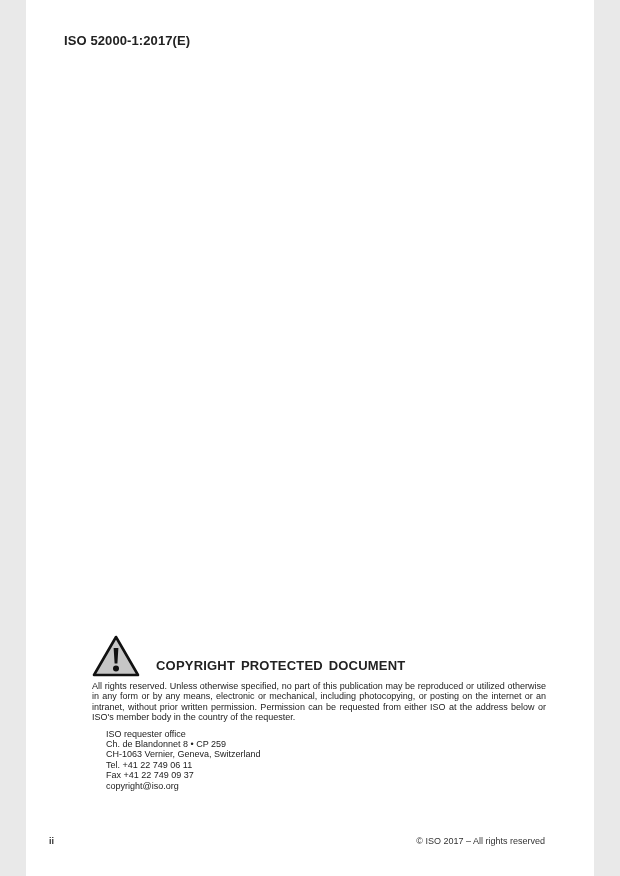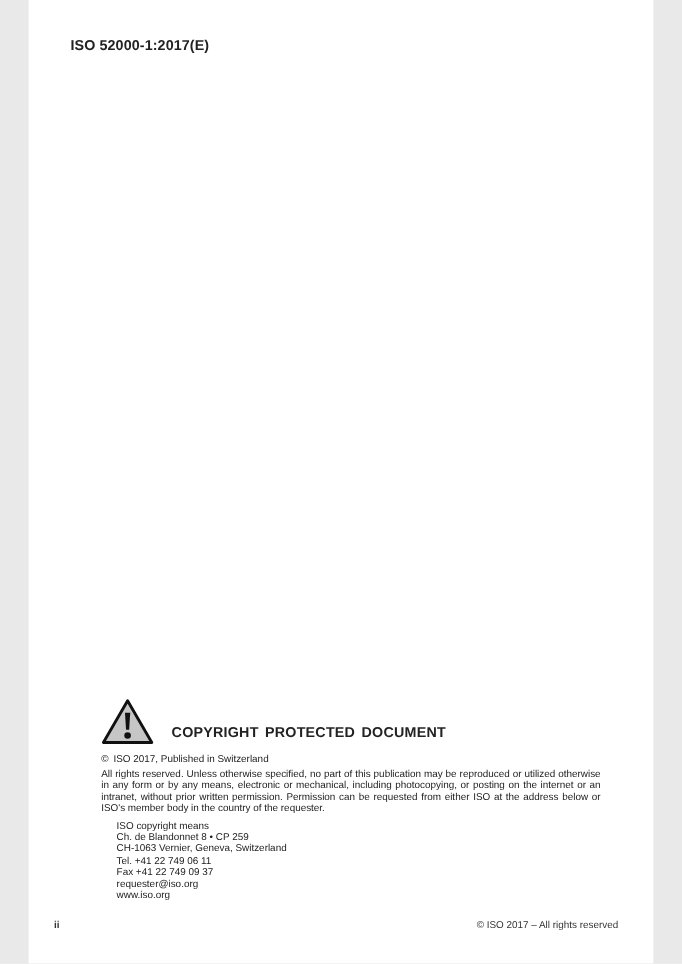--- a/index.html
+++ b/index.html
@@ -68,21 +68,21 @@
     position: absolute;
     left: 23px;
     top: 836px;
     font-size: 9px;
     font-weight: bold;
     color: #333333;
     text-align: center;
   }
   .footer-copyright {
     position: absolute;
-    right: 32px;
+    right: 49px;
     top: 836px;
     font-size: 9px;
     color: #333333;
     margin-left: 44px;
   }
 </style>
 </head>
 <body>
 
 <div class="page">
@@ -95,32 +95,30 @@
       <span class="warning-icon">
         <svg width="48" height="44" viewBox="0 0 48 44" xmlns="http://www.w3.org/2000/svg">
           <polygon points="24,3 46,41 2,41" stroke-width="2.6" stroke-linejoin="round" stroke="#111111" fill="#c6c6c6"></polygon>
           <path d="M 21.6 14 L 26.4 14 L 25.4 29.5 L 22.6 29.5 Z" fill="#111111"></path>
           <circle cx="24" cy="34.6" r="3" fill="#111111"></circle>
         </svg>
       </span>
       <h2 class="notice-title">COPYRIGHT PROTECTED DOCUMENT</h2>
     </div>
 
-    <p class="publisher-line">© ISO 2017, Published in Switzerland</p>
 
     <p class="rights-text">All rights reserved. Unless otherwise specified, no part of this publication may be reproduced or utilized otherwise in any form or by any means, electronic or mechanical, including photocopying, or posting on the internet or an intranet, without prior written permission. Permission can be requested from either ISO at the address below or ISO's member body in the country of the requester.</p>
 
     <div class="address-block">
-      <div>ISO copyright means</div>
+      <div>ISO requester office</div>
       <div>Ch. de Blandonnet 8 • CP 259</div>
       <div>CH-1063 Vernier, Geneva, Switzerland</div>
       <div>Tel. +41 22 749 06 11</div>
       <div>Fax +41 22 749 09 37</div>
-      <div>requester@iso.org</div>
-      <div>www.iso.org</div>
+      <div>copyright@iso.org</div>
     </div>
 
   </section>
 
   <div class="footer-page-number">ii</div>
 
   <div class="footer-copyright">© ISO 2017 – All rights reserved</div>
 
 </div>
 

